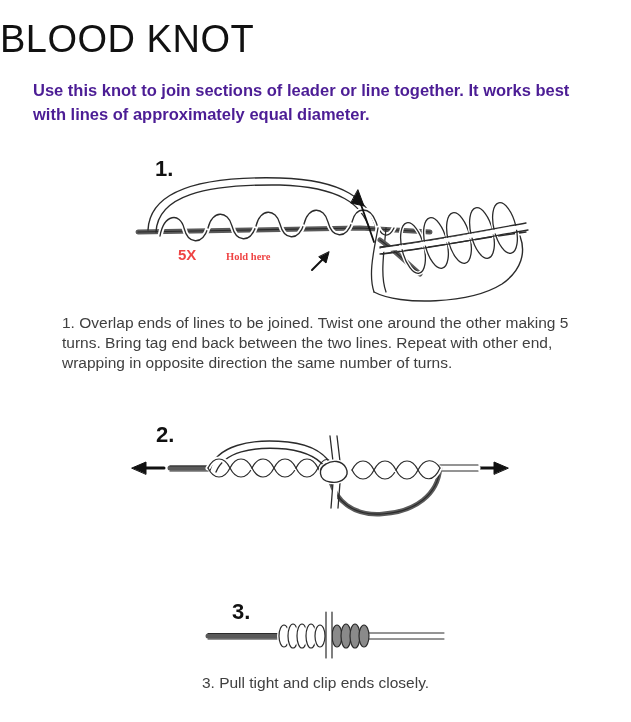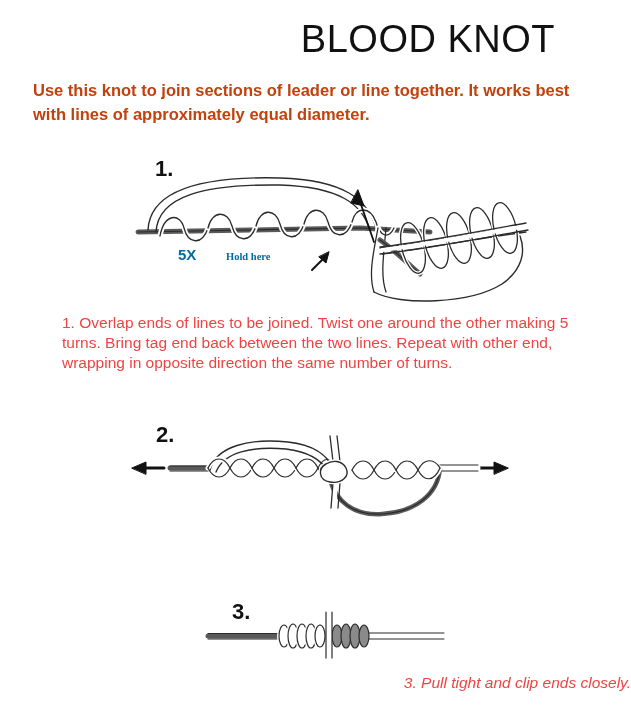--- a/index.html
+++ b/index.html
@@ -23,38 +23,38 @@
     height: 722px;
     background: #ffffff;
   }
 
   
   .title {
     position: absolute;
     left: 0;
     top: 17px;
     width: 555px;
-    text-align: right;
+    text-align: left;
     font-size: 38px;
     font-weight: 400;
     letter-spacing: 0.5px;
     color: #111111;
     line-height: 44px;
   }
 
   
   .intro {
     position: absolute;
     left: 33px;
     top: 78px;
     width: 570px;
     font-size: 16.5px;
     font-weight: bold;
     line-height: 24px;
-    color: #c2410c;
+    color: #4c1d95;
   }
 
   
   .step-num {
     position: absolute;
     font-size: 22px;
     font-weight: bold;
     color: #111111;
     line-height: 22px;
   }
@@ -67,47 +67,46 @@
     position: absolute;
   }
   #diagram-1 { left: 130px; top: 170px; width: 400px; height: 130px; }
   #diagram-2 { left: 120px; top: 430px; width: 400px; height: 95px; }
   #diagram-3 { left: 200px; top: 610px; width: 250px; height: 50px; }
 
   
   .diag-label {
     position: absolute;
     font-weight: bold;
-    color: #0369a1;
+    color: #ef4444;
   }
   #label-5x {
     left: 178px;
     top: 246px;
     font-size: 15px;
   }
   #label-hold-here {
     left: 226px;
     top: 251px;
     font-size: 10.5px;
     font-family: Liberation Serif, serif;
   }
 
   
   .step-text {
     position: absolute;
     font-size: 15.5px;
     line-height: 20px;
-    color: #ef4444;
+    color: #404040;
   }
   #step-text-1 { left: 62px; top: 313px; width: 520px; }
   #step-text-2 { left: 62px; top: 538px; width: 520px; }
   #step-text-3 {
     left: 0px; top: 673px; width: 631px;
-    text-align: right;
-    font-style: italic;
+    text-align: center;
   }
 
   svg { display: block; overflow: visible; }
 </style>
 </head>
 <body>
 
 <div id="page">
 
   <div class="title">BLOOD KNOT</div>

